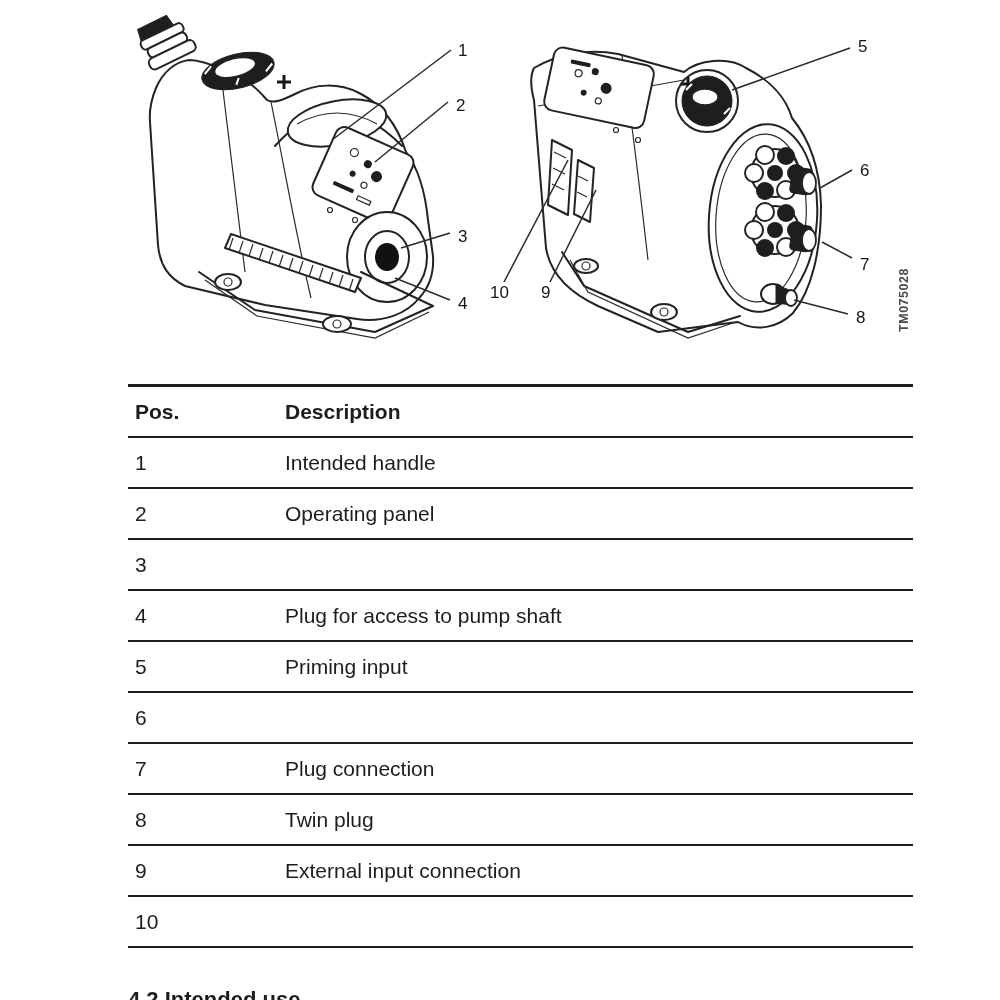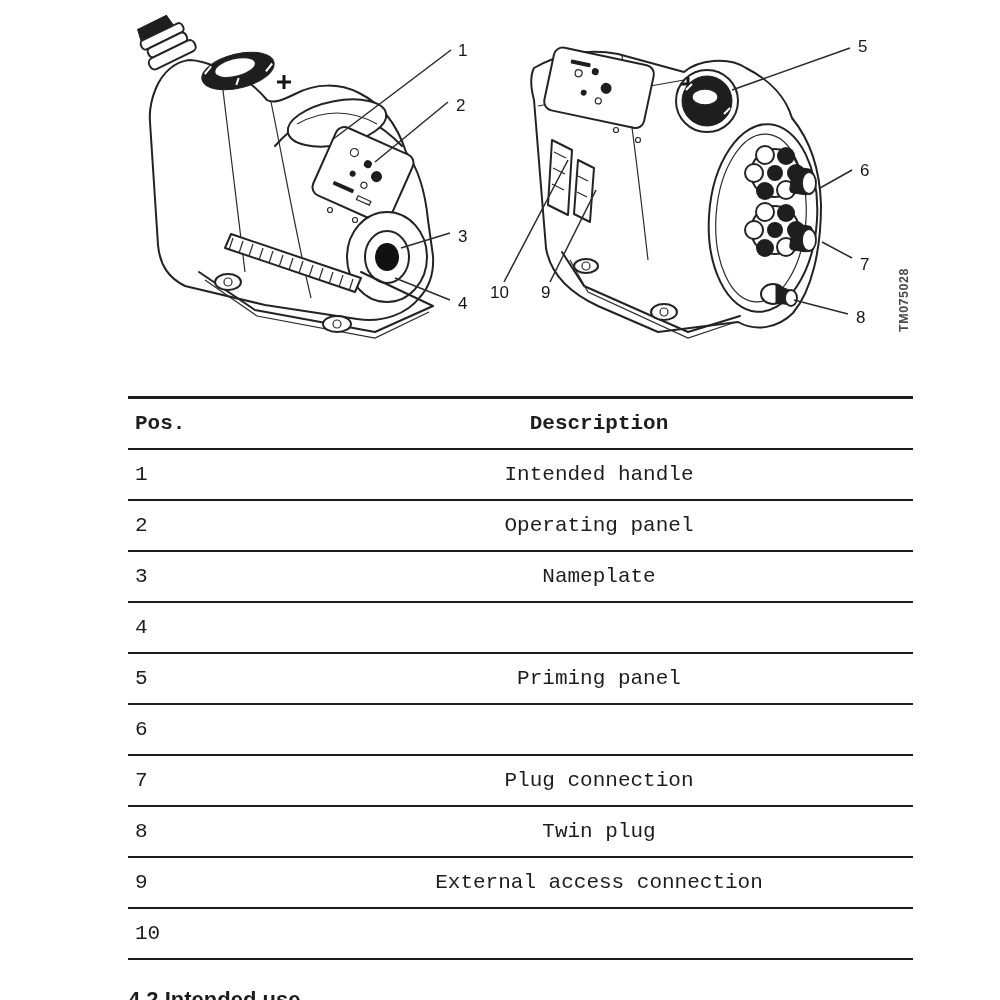--- a/index.html
+++ b/index.html
@@ -14,25 +14,25 @@
   .thin{stroke:#2a2a2a;stroke-width:1.2;fill:none;}
   .dark{fill:#1e1e1e;stroke:#1e1e1e;}
   .leader{stroke:#2a2a2a;stroke-width:1.5;fill:none;}
   .callout{font-family:"Liberation Sans",sans-serif;font-size:17px;fill:#161616;}
   .wm{
     position:absolute;left:841px;top:292px;width:128px;height:16px;
     transform:rotate(-90deg);text-align:center;
     font-size:12.5px;font-weight:bold;letter-spacing:.5px;color:#4a4a4a;
   }
   
-  .pos-table{position:absolute;left:128px;top:396px;width:785px;border-top:3px solid #1d1d1d;font-family:Liberation Mono, monospace;}
+  .pos-table{position:absolute;left:128px;top:384px;width:785px;border-top:3px solid #1d1d1d;}
   .t-row{display:flex;align-items:center;height:49px;border-bottom:2px solid #1d1d1d;font-size:21px;}
   .t-row.head{font-weight:bold;}
   .c-pos{width:150px;padding-left:7px;flex:none;}
-  .c-desc{flex:1;text-align:center;}
+  .c-desc{flex:1;}
   
   .next-head{position:absolute;left:128px;top:989px;font-size:22px;font-weight:bold;line-height:1;white-space:nowrap;}
 </style>
 </head>
 <body>
 
 <svg class="fig" style="left:125px;top:10px" width="375" height="338" viewBox="0 0 375 338">
 
   <path class="lnw" d="M 64 50
     C 50 52 38 62 31 78 C 26 90 24 100 25 112
@@ -256,42 +256,42 @@
   <div class="t-row">
     <div class="c-pos">1</div>
     <div class="c-desc">Intended handle</div>
   </div>
   <div class="t-row">
     <div class="c-pos">2</div>
     <div class="c-desc">Operating panel</div>
   </div>
   <div class="t-row">
     <div class="c-pos">3</div>
-    <div class="c-desc">Nameplate</div>
   </div>
   <div class="t-row">
     <div class="c-pos">4</div>
+    <div class="c-desc">Plug for access to pump shaft</div>
   </div>
   <div class="t-row">
     <div class="c-pos">5</div>
-    <div class="c-desc">Priming panel</div>
+    <div class="c-desc">Priming input</div>
   </div>
   <div class="t-row">
     <div class="c-pos">6</div>
   </div>
   <div class="t-row">
     <div class="c-pos">7</div>
     <div class="c-desc">Plug connection</div>
   </div>
   <div class="t-row">
     <div class="c-pos">8</div>
     <div class="c-desc">Twin plug</div>
   </div>
   <div class="t-row">
     <div class="c-pos">9</div>
-    <div class="c-desc">External access connection</div>
+    <div class="c-desc">External input connection</div>
   </div>
   <div class="t-row">
     <div class="c-pos">10</div>
   </div>
 </div>
 
 <div class="next-head">4.2 Intended use</div>
 
 </body></html>

